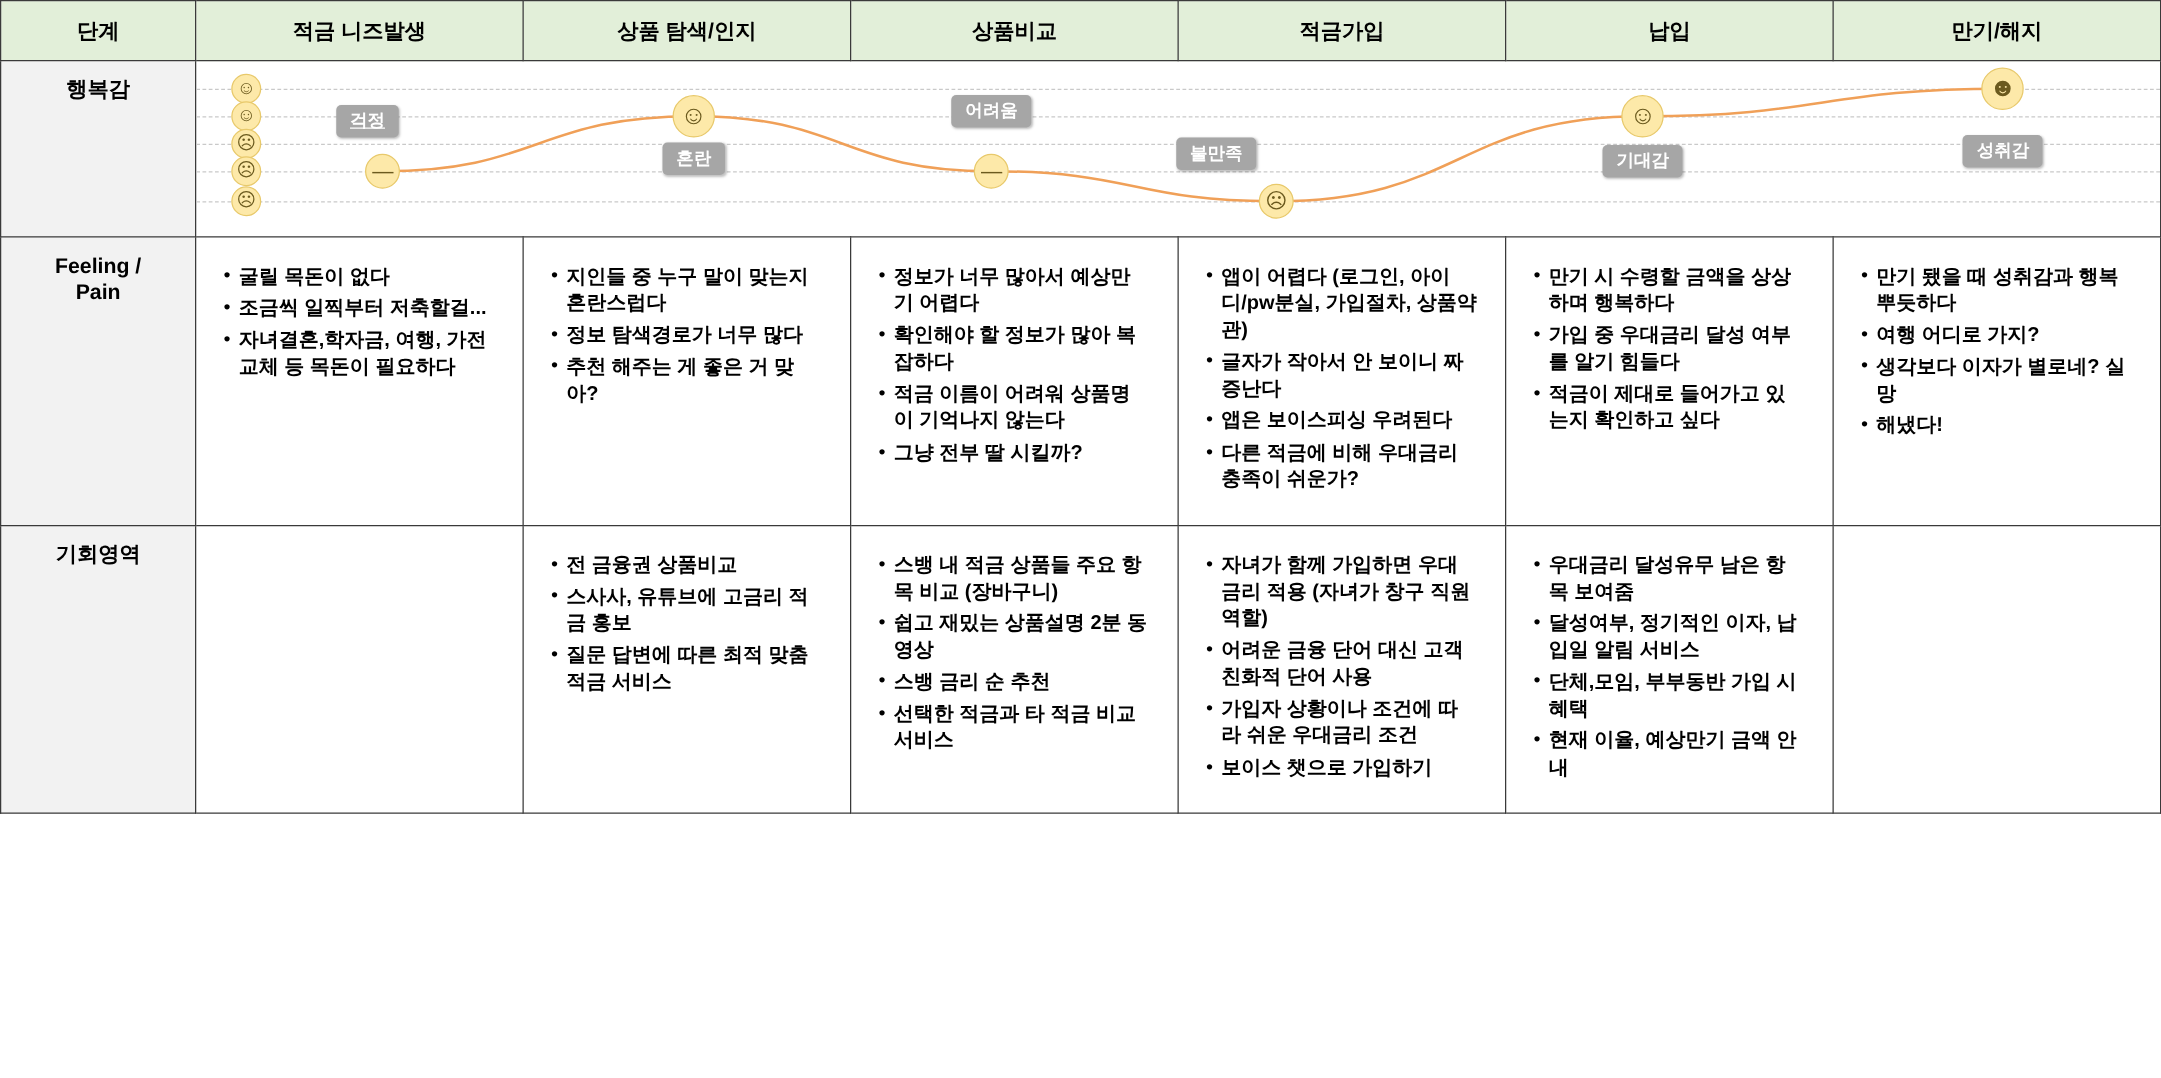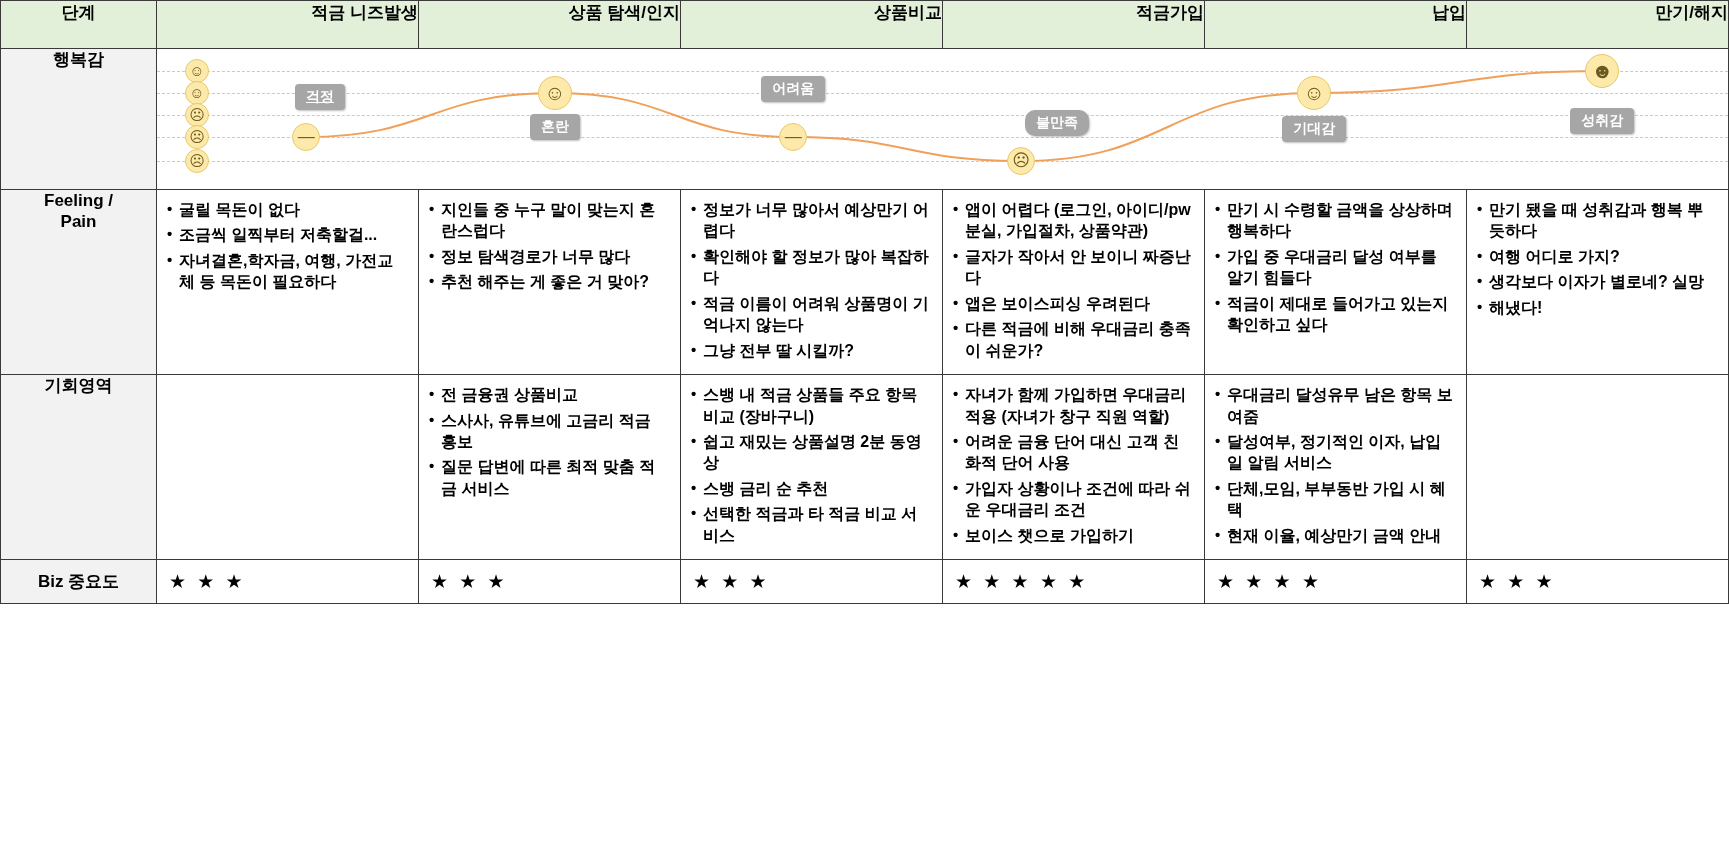--- a/index.html
+++ b/index.html
@@ -12,36 +12,36 @@
     overflow:hidden;
   }
   table.journey {
     width:1729px;
     border-collapse:collapse;
     table-layout:fixed;
   }
   table.journey td, table.journey th {
     border:1px solid #3a3a3a;
     vertical-align:top;
-    padding:0;
+    padding:12px;
   }
   
   col.c0 { width:156px; }
   col.cx { width:262px; }
 
   .hdr-row th {
     background:#e2efd9;
     text-align:center;
     font-size:17px;
     font-weight:bold;
     height:48px;
     vertical-align:middle;
   }
   .hdr-row th.stage-label { background:#e2efd9; }
-  .hdr-row th.stage-name { text-align:right; padding-left:12px; }
+  .hdr-row th.stage-name { text-align:center; padding-left:12px; }
 
   .rowlabel {
     background:#f2f2f2;
     text-align:center;
     vertical-align:middle;
     font-size:17px;
     font-weight:bold;
     line-height:1.25;
   }
   .cell-text {
@@ -162,27 +162,27 @@
             <div class="gridline" style="top: 112px;"></div>
             <div class="face-scale" style="top: 22px;">☺</div>
             <div class="face-scale" style="top: 44px;">☺</div>
             <div class="face-scale" style="top: 66px;">☹</div>
             <div class="face-scale" style="top: 88px;">☹</div>
             <div class="face-scale" style="top: 112px;">☹</div>
             <svg width="1571" height="140">
               <path d="M 149.24499999999998 88 C 273.6158333333333 88, 273.6158333333333 44, 397.9866666666666 44 C 517.1208333333333 44, 517.1208333333333 88, 636.255 88 C 750.1524999999999 88, 750.1524999999999 112, 864.0499999999998 112 C 1010.6766666666665 112, 1010.6766666666665 44, 1157.3033333333333 44 C 1301.3116666666665 44, 1301.3116666666665 22, 1445.3199999999997 22" fill="none" stroke="#f0a058" stroke-width="2"></path>
             </svg>
             <div class="face" style="left: 149.245px; top: 88px;">—</div>
-            <div class="tag" style="left: 163px; top: 48px; text-decoration: underline;">걱정</div>
+            <div class="tag" style="left: 137px; top: 48px; text-decoration: underline;">걱정</div>
             <div class="face big" style="left: 397.987px; top: 44px;">☺</div>
             <div class="tag" style="left: 397.987px; top: 78px;">혼란</div>
             <div class="face" style="left: 636.255px; top: 88px;">—</div>
             <div class="tag" style="left: 636.255px; top: 40px;">어려움</div>
             <div class="face" style="left: 864.05px; top: 112px;">☹</div>
-            <div class="tag" style="left: 900px; top: 74px; border-radius: 10px;">불만족</div>
+            <div class="tag" style="left: 816px; top: 74px;">불만족</div>
             <div class="face big" style="left: 1157.3px; top: 44px;">☺</div>
             <div class="tag" style="left: 1157.3px; top: 80px; font-family: Liberation Mono, monospace;">기대감</div>
             <div class="face big" style="left: 1445.32px; top: 22px;">☻</div>
             <div class="tag" style="left: 1445.32px; top: 56px; margin-top: 16px;">성취감</div>
           </div>
       </td>
     </tr>
 
     <tr class="feeling">
       <td class="rowlabel" style="white-space:pre-line">Feeling /
@@ -268,35 +268,14 @@
             <li>달성여부, 정기적인 이자, 납입일 알림 서비스</li>
             <li>단체,모임, 부부동반 가입 시 혜택</li>
             <li>현재 이율, 예상만기 금액 안내</li>
           </ul>
         </td>
       <td class="empty">
           <ul class="bl"></ul>
         </td>
     </tr>
 
-    <tr class="biz">
-      <td class="rowlabel">Biz 중요도</td>
-      <td>
-          <div class="stars">★ ★ ★</div>
-        </td>
-      <td>
-          <div class="stars">★ ★ ★</div>
-        </td>
-      <td>
-          <div class="stars">★ ★ ★</div>
-        </td>
-      <td>
-          <div class="stars">★ ★ ★ ★ ★</div>
-        </td>
-      <td>
-          <div class="stars">★ ★ ★ ★</div>
-        </td>
-      <td>
-          <div class="stars">★ ★ ★</div>
-        </td>
-    </tr>
   </tbody>
 </table>
 
 </body></html>

